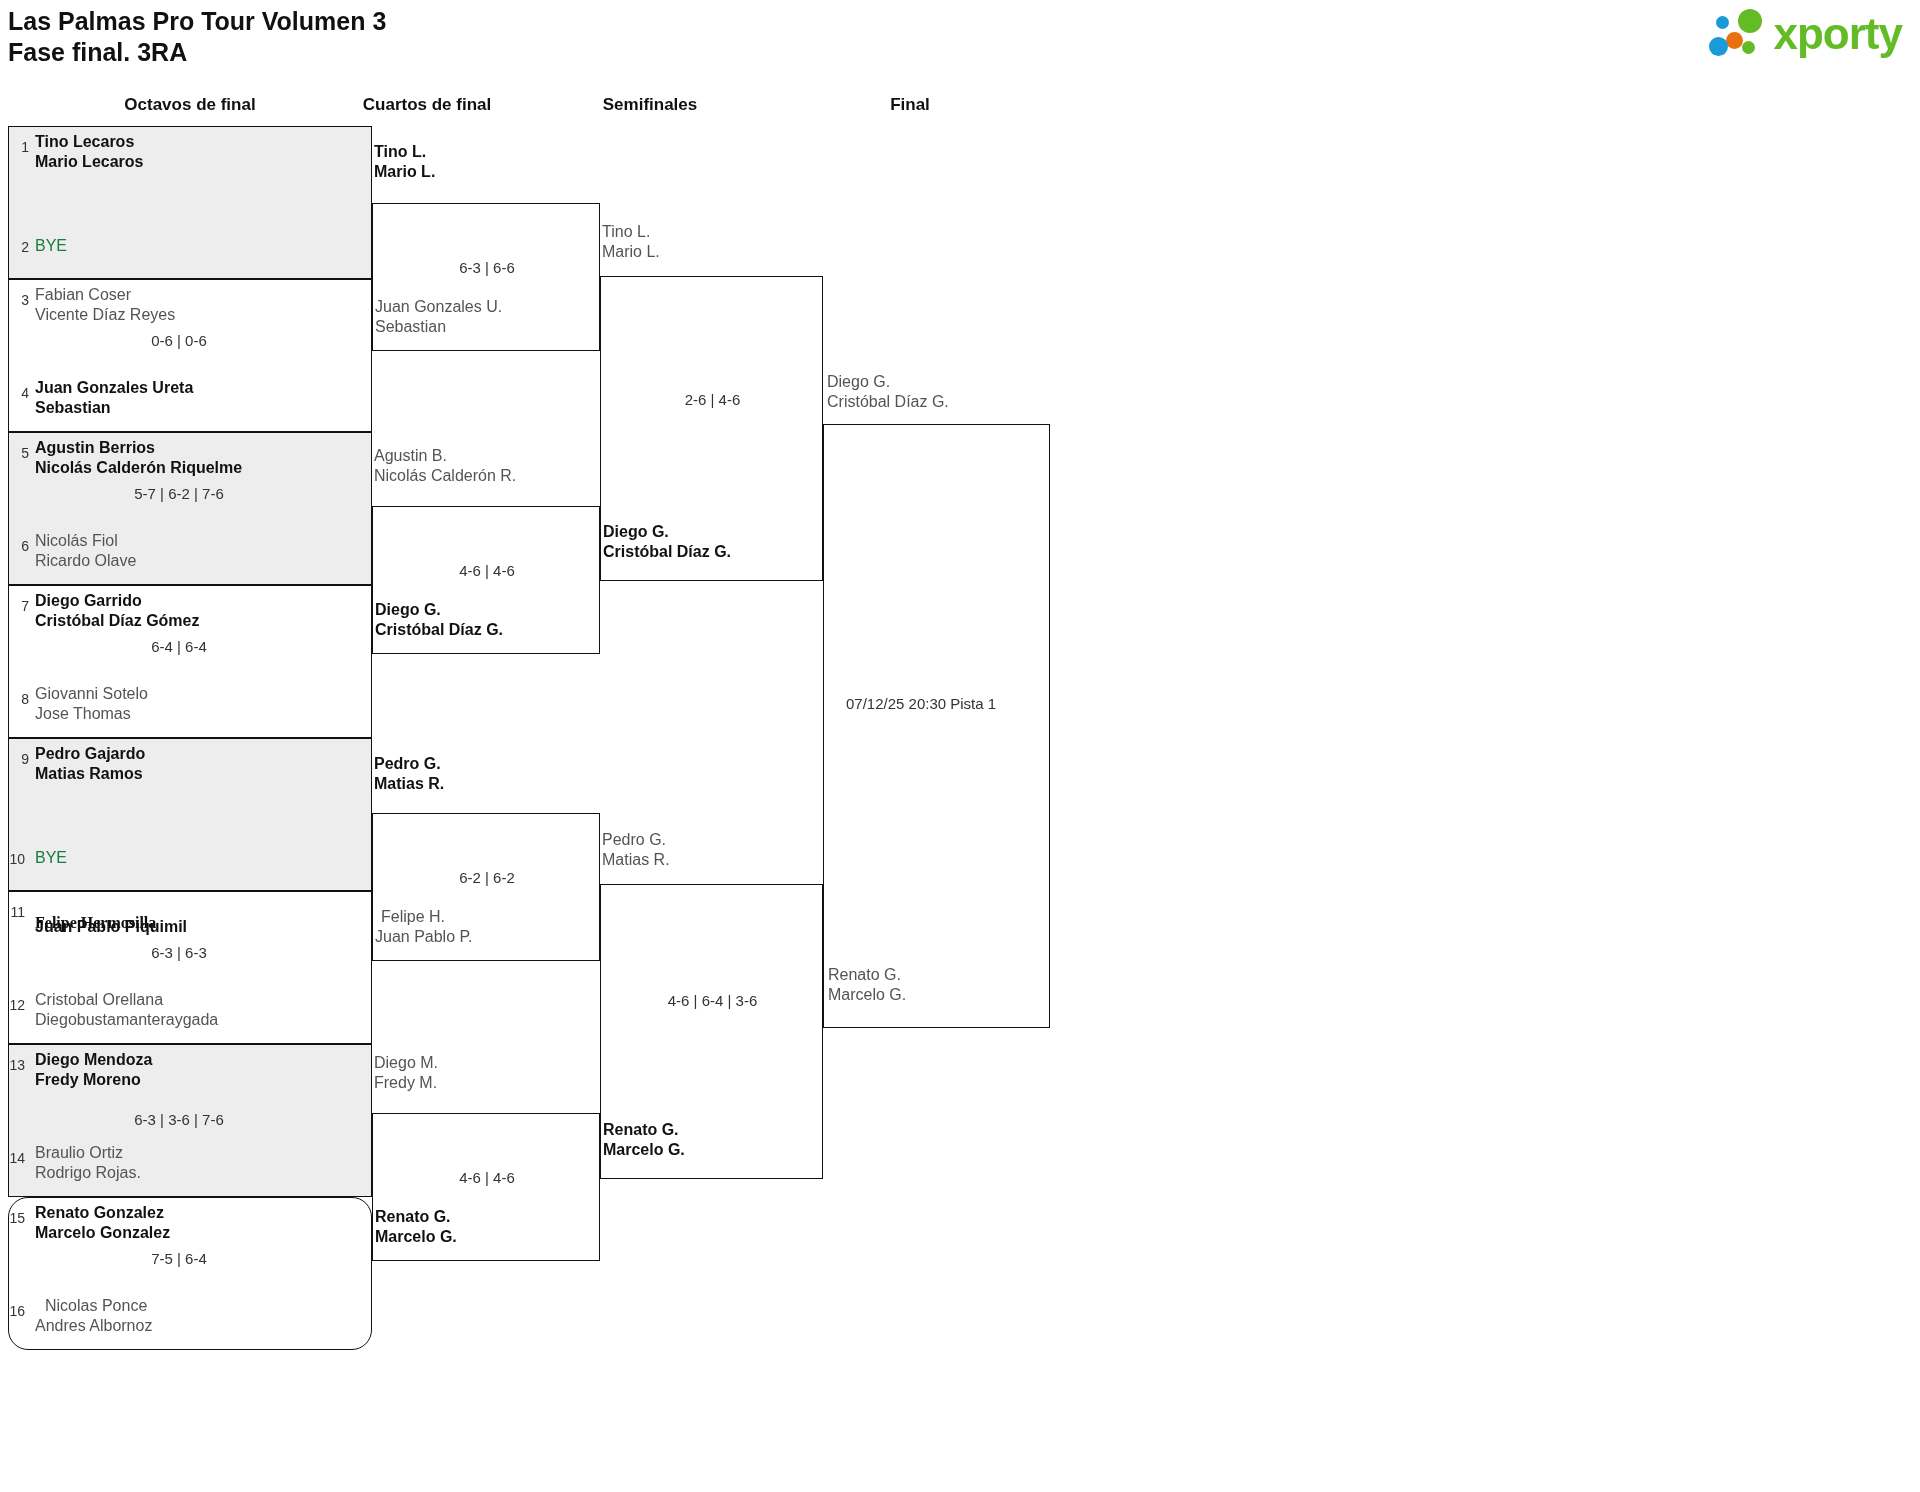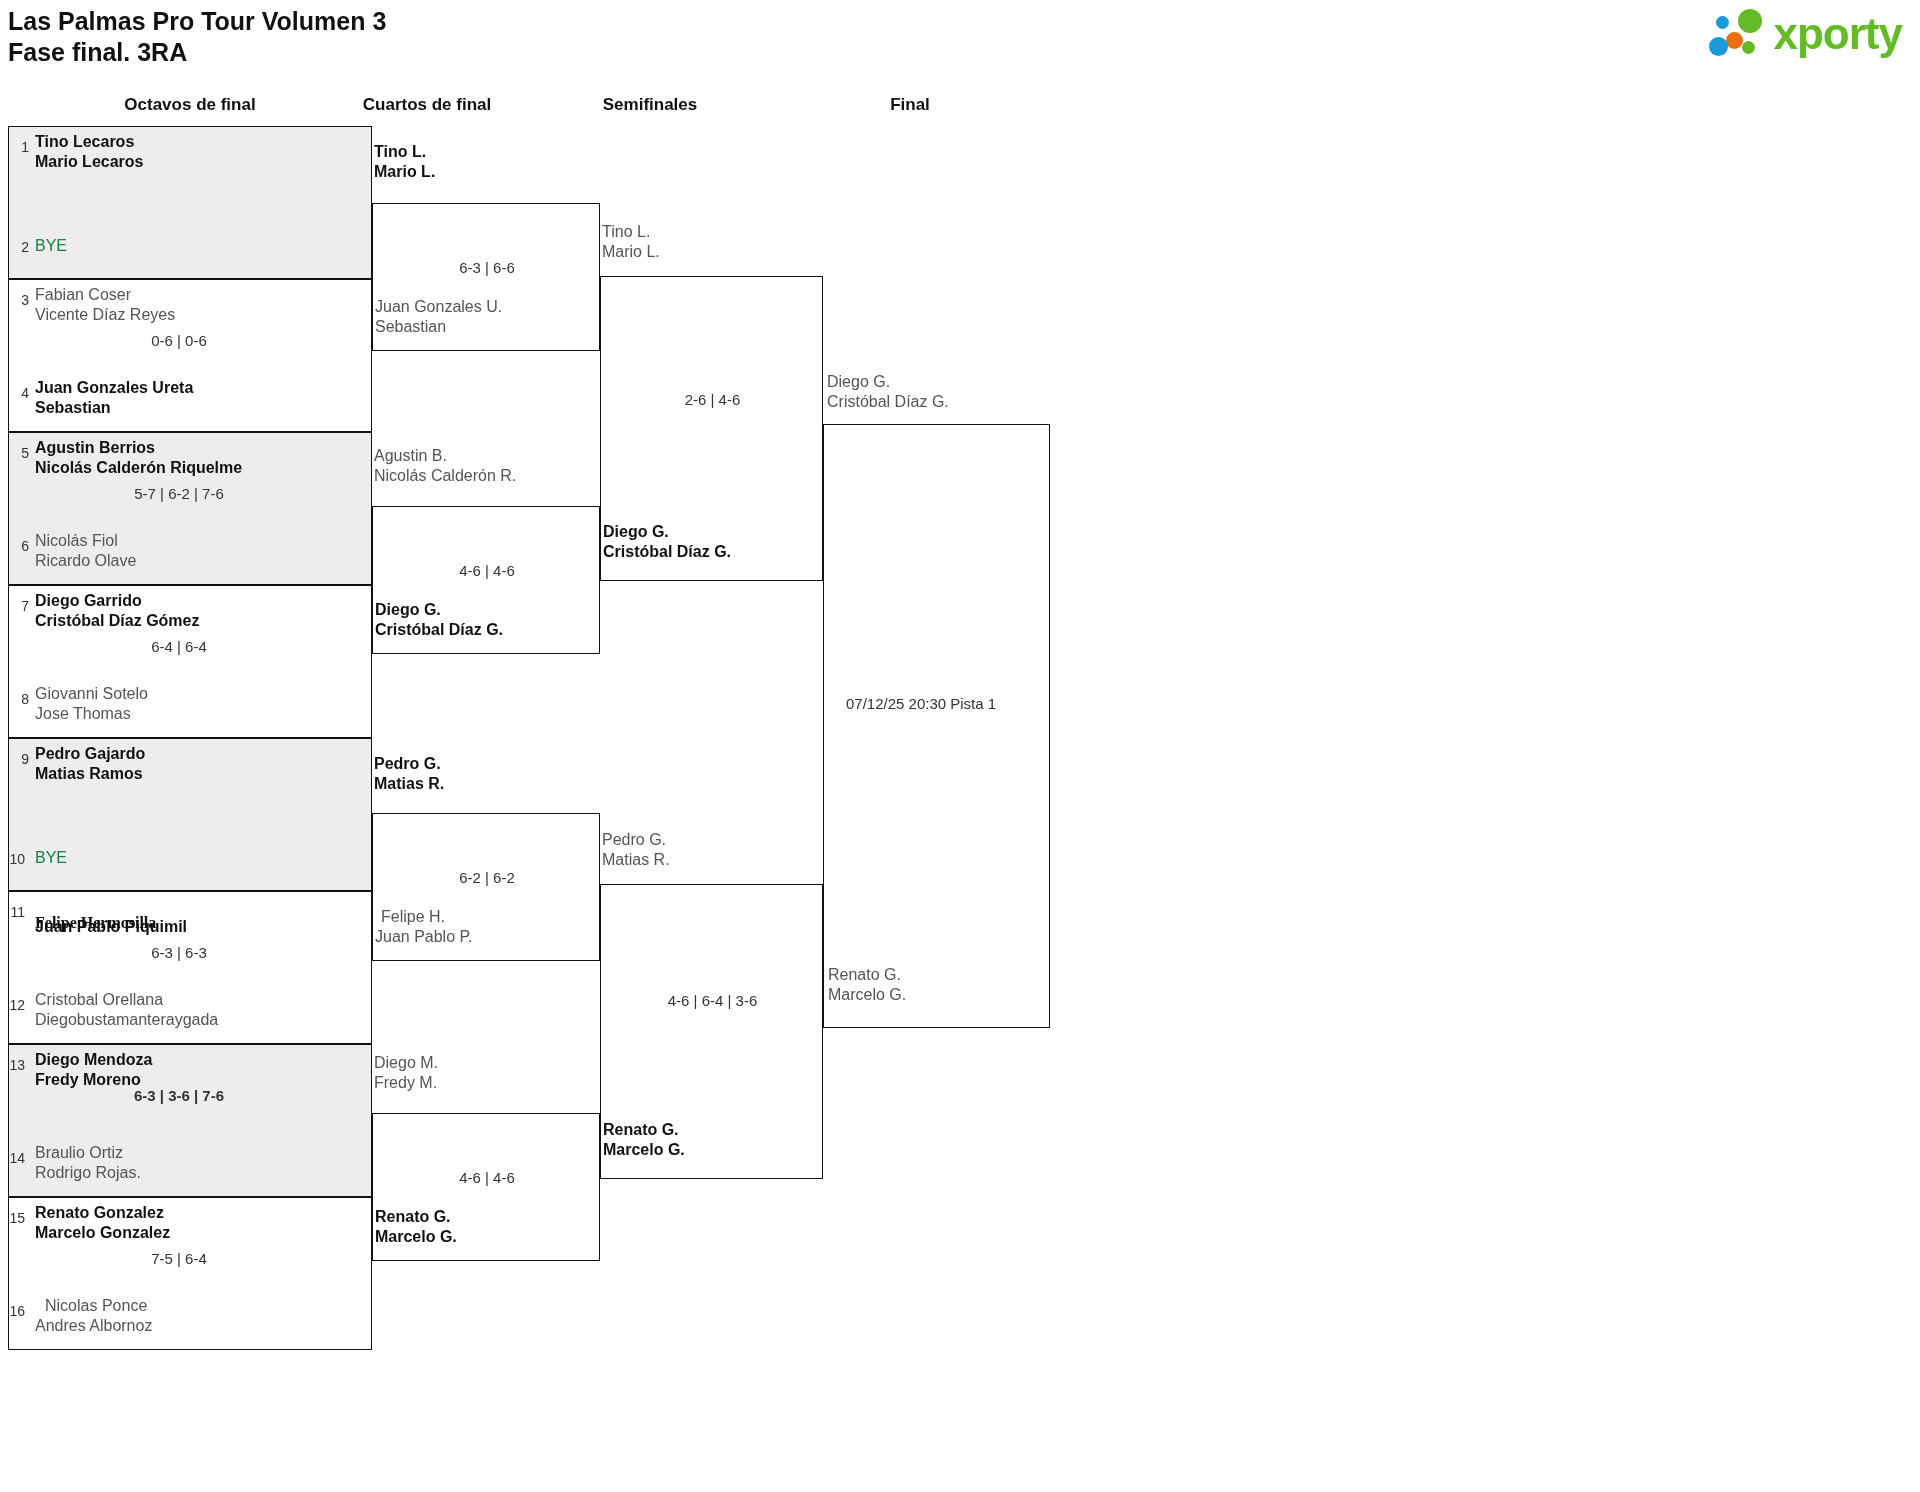--- a/index.html
+++ b/index.html
@@ -127,27 +127,27 @@
     <span class="score" style="left:0px; top:52px; width:340px;">6-3 | 6-3</span>
     <span class="seed" style="left:-6px; top:105px;">12</span>
     <span class="team lose" style="left:26px; top:98px;">Cristobal Orellana</span>
     <span class="team lose" style="left:26px; top:118px;">Diegobustamanteraygada</span>
   </div>
 
   <div class="cell shade bx" style="left:8px; top:1044px; width:364px; height:153px;">
     <span class="seed" style="left:-6px; top:12px;">13</span>
     <span class="team win" style="left:26px; top:5px;">Diego Mendoza</span>
     <span class="team win" style="left:26px; top:25px;">Fredy Moreno</span>
-    <span class="score" style="left:0px; top:42px; width:340px;font-weight:bold;">6-3 | 3-6 | 7-6</span>
+    <span class="score" style="left:0px; top:66px; width:340px;">6-3 | 3-6 | 7-6</span>
     <span class="seed" style="left:-6px; top:105px;">14</span>
     <span class="team lose" style="left:26px; top:98px;">Braulio Ortiz</span>
     <span class="team lose" style="left:26px; top:118px;">Rodrigo Rojas.</span>
   </div>
 
-  <div class="cell bx" style="left:8px; top:1197px; width:364px; height:153px;">
+  <div class="cell bx" style="left:8px; top:1197px; width:364px; height:153px;border-radius:20px;">
     <span class="seed" style="left:-6px; top:12px;">15</span>
     <span class="team win" style="left:26px; top:5px;">Renato Gonzalez</span>
     <span class="team win" style="left:26px; top:25px;">Marcelo Gonzalez</span>
     <span class="score" style="left:0px; top:52px; width:340px;">7-5 | 6-4</span>
     <span class="seed" style="left:-6px; top:105px;">16</span>
     <span class="team lose" style="left:36px; top:98px;">Nicolas Ponce</span>
     <span class="team lose" style="left:26px; top:118px;">Andres Albornoz</span>
   </div>
 
   <div class="cell" style="left:374px; top:142px; width:220px; height:50px;">

